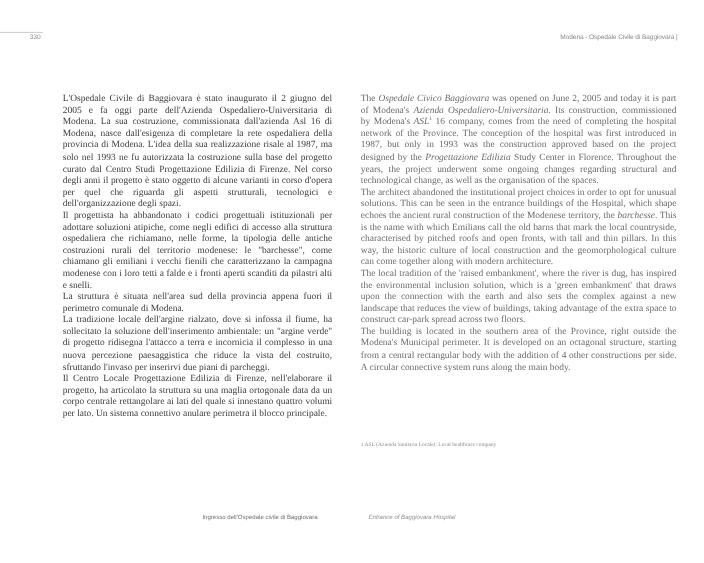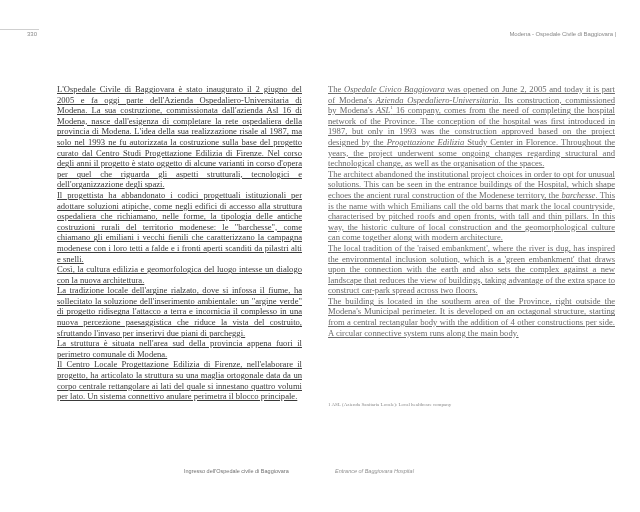--- a/index.html
+++ b/index.html
@@ -1,43 +1,42 @@
 <!DOCTYPE html>
 <html><head>
 <meta charset="utf-8">
 <style>
   html, body { margin:0; padding:0; background:#ffffff; }
   body { width:640px; height:512px; position:relative; overflow:hidden; font-family:"Liberation Serif", serif; }
   .rule { position:absolute; left:0; top:29px; width:39px; height:1px; background:#cfcfcf; }
   .page-num { position:absolute; left:27px; top:31px; font-family:"Liberation Sans", sans-serif; font-size:6px; color:#8a8a8a; }
   .running-head { position:absolute; right:24px; top:31px; font-family:"Liberation Sans", sans-serif; font-size:6px; color:#8a8a8a; letter-spacing:-0.1px; }
-  .col { position:absolute; top:84px; font-size:8.6px; line-height:10.6px; text-align:justify; hyphens:auto;text-decoration:underline; }
+  .col { position:absolute; top:84px; font-size:8.6px; line-height:10.6px; text-align:justify; hyphens:auto; }
   .col p { margin:0; }
   .col-left { left:57px; width:245px; color:#3a3a3a; }
   .col-right { left:328px; width:287px; color:#6a6a6a; }
   .col-right i { font-style:italic; }
   sup { font-size:5px; line-height:0; }
   .footnote { position:absolute; left:328px; top:402px; font-size:5px; color:#8a8a8a; }
   .caption { position:absolute; top:468px; font-family:"Liberation Sans", sans-serif; font-size:5.5px; color:#707070; }
   .caption-it { left:184px; }
   .caption-en { left:335px; font-style:italic; color:#909090; }
 </style>
 </head>
 <body>
 
 <div class="rule"></div>
 <div class="page-num">330</div>
 <div class="running-head">Modena - Ospedale Civile di Baggiovara |</div>
 
 <div class="col col-left">
   <p>L'Ospedale Civile di Baggiovara è stato inaugurato il 2 giugno del 2005 e fa oggi parte dell'Azienda Ospedaliero-Universitaria di Modena. La sua costruzione, commissionata dall'azienda Asl 16 di Modena, nasce dall'esigenza di completare la rete ospedaliera della provincia di Modena. L'idea della sua realizzazione risale al 1987, ma solo nel 1993 ne fu autorizzata la costruzione sulla base del progetto curato dal Centro Studi Progettazione Edilizia di Firenze. Nel corso degli anni il progetto è stato oggetto di alcune varianti in corso d'opera per quel che riguarda gli aspetti strutturali, tecnologici e dell'organizzazione degli spazi.</p>
   <p>Il progettista ha abbandonato i codici progettuali istituzionali per adottare soluzioni atipiche, come negli edifici di accesso alla struttura ospedaliera che richiamano, nelle forme, la tipologia delle antiche costruzioni rurali del territorio modenese: le "barchesse", come chiamano gli emiliani i vecchi fienili che caratterizzano la campagna modenese con i loro tetti a falde e i fronti aperti scanditi da pilastri alti e snelli.</p>
-  <p>Così, la cultura edilizia e geomorfologica del luogo intesse un dialogo con la nuova architettura.</p>
+  <p>La struttura è situata nell'area sud della provincia appena fuori il perimetro comunale di Modena.</p>
   <p>La tradizione locale dell'argine rialzato, dove si infossa il fiume, ha sollecitato la soluzione dell'inserimento ambientale: un "argine verde" di progetto ridisegna l'attacco a terra e incornicia il complesso in una nuova percezione paesaggistica che riduce la vista del costruito, sfruttando l'invaso per inserirvi due piani di parcheggi.</p>
-  <p>La struttura è situata nell'area sud della provincia appena fuori il perimetro comunale di Modena.</p>
   <p>Il Centro Locale Progettazione Edilizia di Firenze, nell'elaborare il progetto, ha articolato la struttura su una maglia ortogonale data da un corpo centrale rettangolare ai lati del quale si innestano quattro volumi per lato. Un sistema connettivo anulare perimetra il blocco principale.</p>
 </div>
 
 <div class="col col-right">
   <p><span>The </span><i>Ospedale Civico Baggiovara</i><span> was opened on June 2, 2005 and today it is part of Modena's </span><i>Azienda Ospedaliero-Universitaria</i><span>. Its construction, commissioned by Modena's </span><i>ASL</i><sup>1</sup><span> 16 company, comes from the need of completing the hospital network of the Province. The conception of the hospital was first introduced in 1987, but only in 1993 was the construction approved based on the project designed by the </span><i>Progettazione Edilizia</i><span> Study Center in Florence. Throughout the years, the project underwent some ongoing changes regarding structural and technological change, as well as the organisation of the spaces.</span></p>
   <p><span>The architect abandoned the institutional project choices in order to opt for unusual solutions. This can be seen in the entrance buildings of the Hospital, which shape echoes the ancient rural construction of the Modenese territory, the </span><i>barchesse</i><span>. This is the name with which Emilians call the old barns that mark the local countryside, characterised by pitched roofs and open fronts, with tall and thin pillars. In this way, the historic culture of local construction and the geomorphological culture can come together along with modern architecture.</span></p>
   <p>The local tradition of the 'raised embankment', where the river is dug, has inspired the environmental inclusion solution, which is a 'green embankment' that draws upon the connection with the earth and also sets the complex against a new landscape that reduces the view of buildings, taking advantage of the extra space to construct car-park spread across two floors.</p>
   <p>The building is located in the southern area of the Province, right outside the Modena's Municipal perimeter. It is developed on an octagonal structure, starting from a central rectangular body with the addition of 4 other constructions per side. A circular connective system runs along the main body.</p>
 </div>
 

